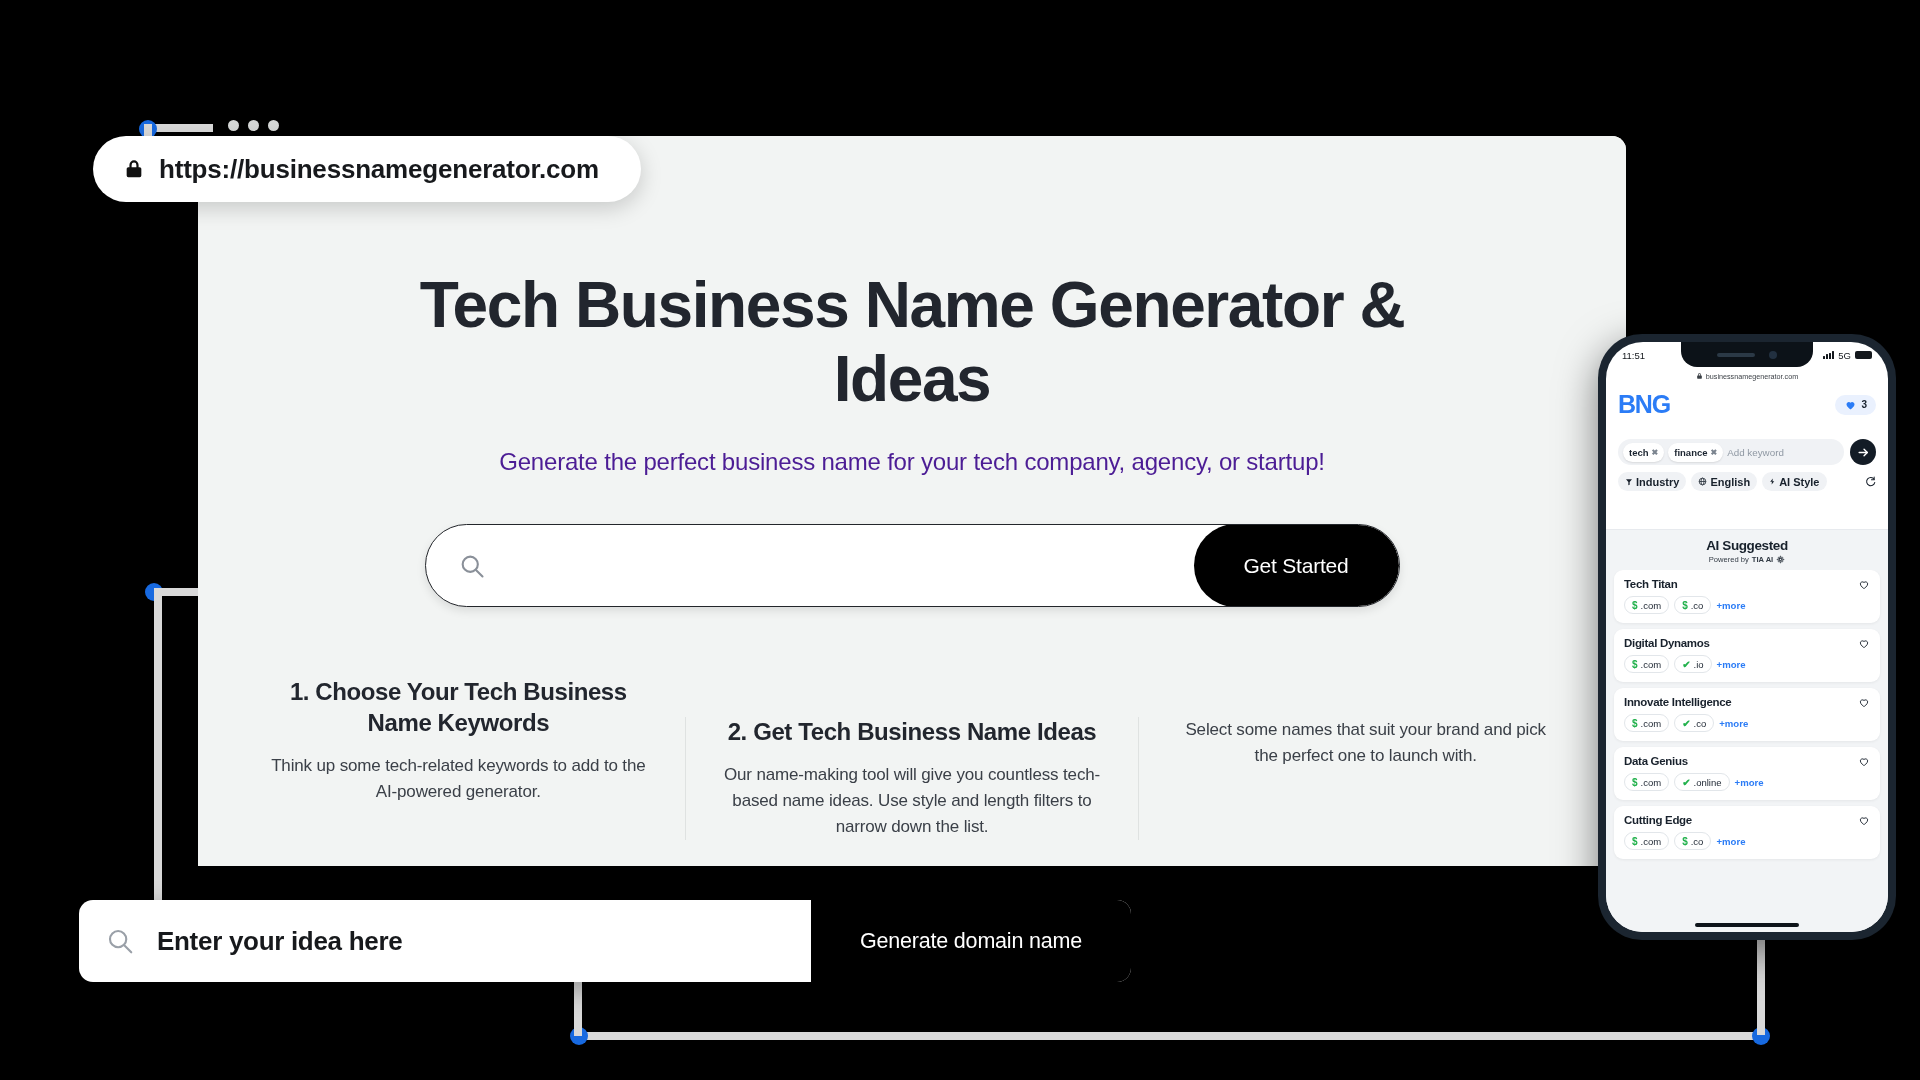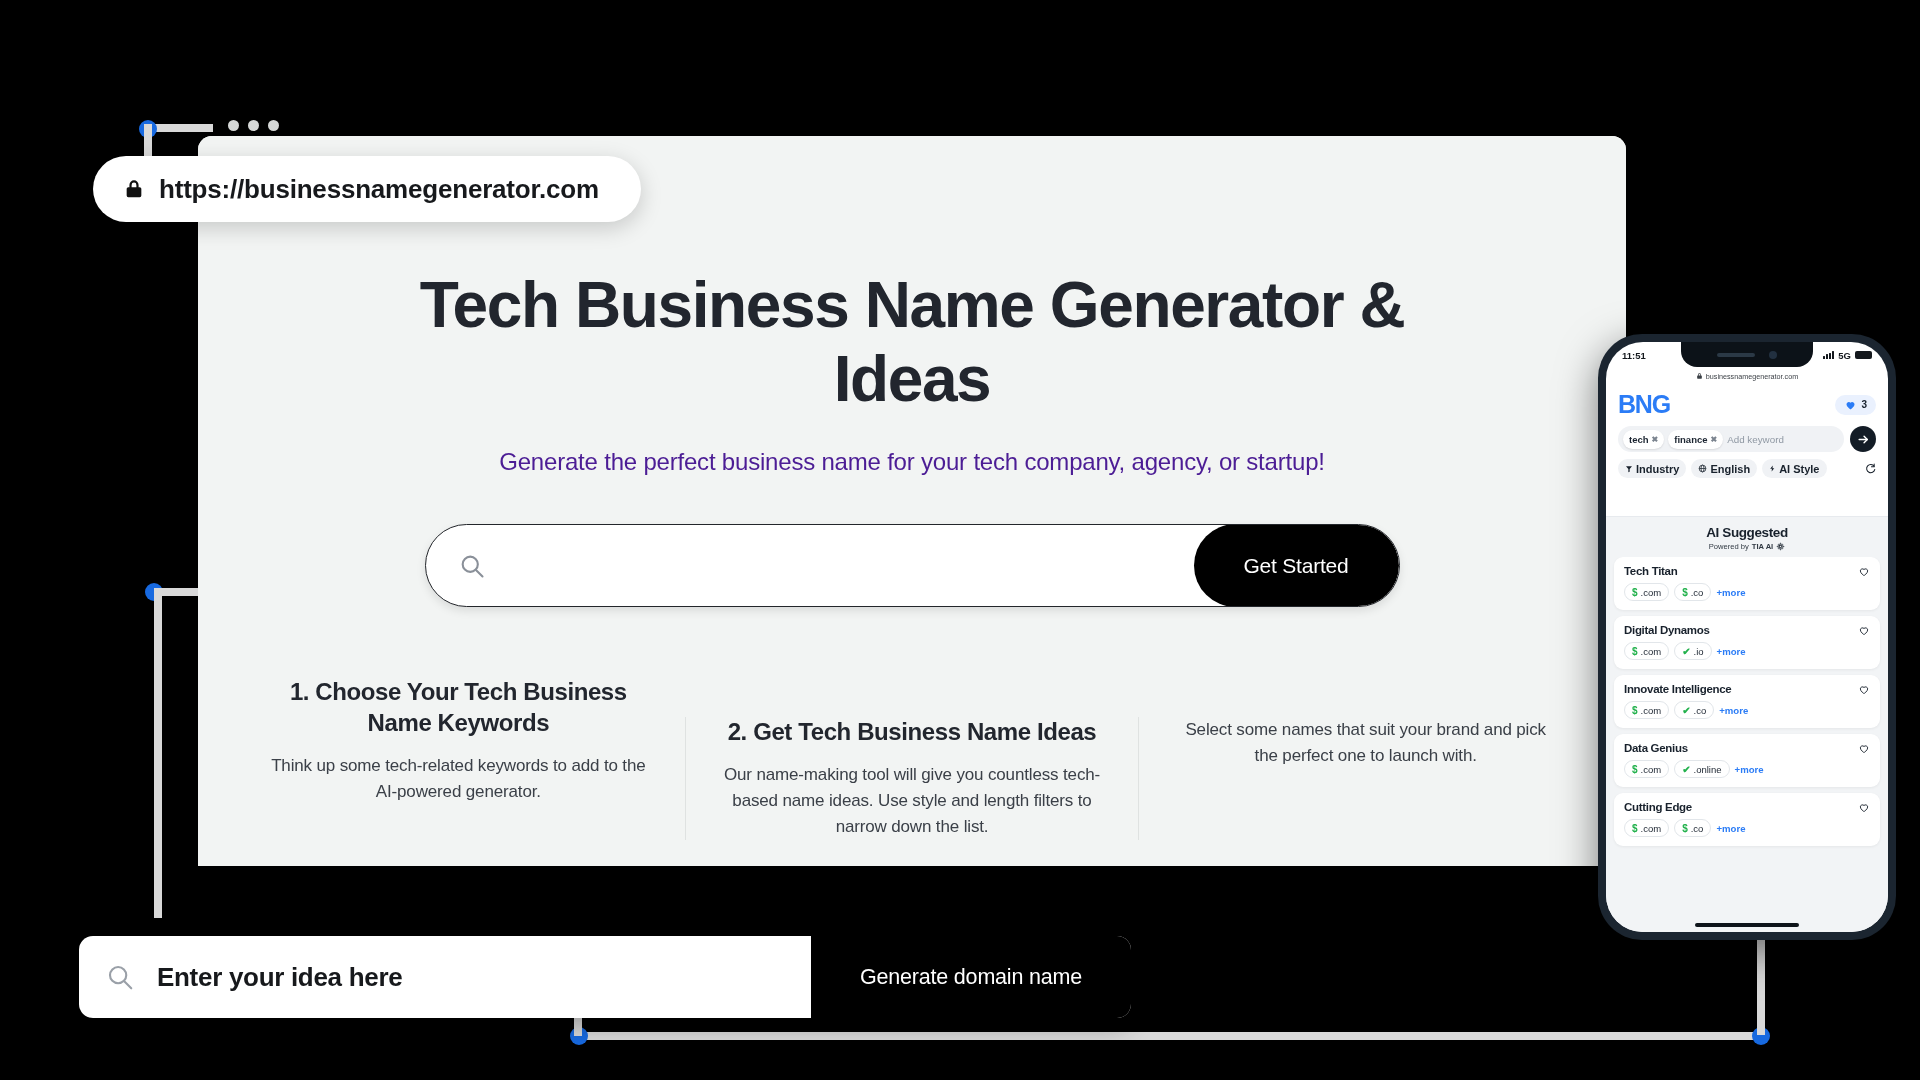--- a/index.html
+++ b/index.html
@@ -26,21 +26,21 @@
   }
   .browser-chrome {
     height: 36px; width: 100%;
     background: #f2f4f3;
   }
   .dots { position: absolute; left: 228px; top: 120px; display: flex; gap: 9px; }
   .dots span { width: 11px; height: 11px; border-radius: 50%; background: #d6d8d7; display:block;}
 
   
   .url-pill {
-    position: absolute; left: 93px; top: 156px;
+    position: absolute; left: 93px; top: 136px;
     height: 66px; min-width: 548px;
     background: #ffffff;
     border-radius: 33px;
     display: flex; align-items: center;
     padding: 0 34px 0 30px;
     box-shadow: 0 6px 22px rgba(0,0,0,.18);
     z-index: 12;
   }
   .url-text {
     font-size: 26px; font-weight: 700; color: #17191c; letter-spacing: -0.2px;
@@ -89,21 +89,21 @@
   .step h3 {
     font-size: 24px; font-weight: 700; color: #22262e; line-height: 1.28;
     letter-spacing: -0.4px; margin-bottom: 14px;
   }
   .step p {
     font-size: 17px; color: #3b4048; line-height: 1.52; letter-spacing: -0.15px;
   }
 
   
   .bottom-bar {
-    position: absolute; left: 79px; top: 936px;
+    position: absolute; left: 79px; top: 900px;
     width: 1052px; height: 82px;
     background: #fff; border-radius: 14px;
     display: flex; align-items: center; overflow: hidden;
     box-shadow: 0 8px 26px rgba(0,0,0,.30);
     z-index: 14;
   }
   .bottom-bar .mag { margin-left: 26px; display: flex; }
   .bottom-bar .bb-text {
     flex: 1; padding-left: 22px; font-size: 26px; font-weight: 700;
     color: #17191c; letter-spacing: -0.3px;
@@ -133,21 +133,21 @@
     position: absolute; left: 50%; transform: translateX(-50%); top: 0;
     width: 132px; height: 25px; background: #0c1218;
     border-radius: 0 0 16px 16px; z-index: 5;
     display: flex; align-items: center; justify-content: center; gap: 14px;
   }
   .notch .speaker { width: 38px; height: 4px; border-radius: 3px; background: #2b3946; }
   .notch .cam { width: 8px; height: 8px; border-radius: 50%; background: #223040; }
 
   .status-bar {
     height: 26px; display: flex; align-items: center; justify-content: space-between;
-    padding: 0 16px; font-size: 9.5px; font-weight: 700; color: #14181d;
+    padding: 0 16px; font-size: 9.5px; font-weight: 400; color: #14181d;
   }
   .status-right { display: flex; align-items: center; gap: 4px; }
   .bars { display: flex; align-items: flex-end; gap: 1px; height: 8px; }
   .bars i { width: 2px; background: #14181d; display: block; border-radius: .5px;}
   .bars i:nth-child(1){height:3px} .bars i:nth-child(2){height:5px}
   .bars i:nth-child(3){height:6.5px} .bars i:nth-child(4){height:8px}
   .batt { width: 17px; height: 8px; border-radius: 2px; background: #14181d; }
 
   .phone-url {
     height: 16px; display: flex; align-items: center; justify-content: center;
@@ -162,21 +162,21 @@
   .bng-logo {
     font-size: 25px; font-weight: 800; color: #2b7cf6; letter-spacing: -1.2px;
     font-family: "Liberation Sans", sans-serif;
   }
   .fav-pill {
     display: flex; align-items: center; gap: 4px;
     background: #eaf1fe; border-radius: 13px; padding: 4px 9px;
   }
   .fav-pill .cnt { font-size: 10px; font-weight: 700; color: #16202c; }
 
-  .kw-row { display: flex; align-items: center; gap: 6px; margin-top: 7px; }
+  .kw-row { display: flex; align-items: center; gap: 6px; margin-top: 20px; }
   .kw-box {
     flex: 1; background: #f0f2f5; border-radius: 14px; height: 26px;
     display: flex; align-items: center; padding: 0 5px; gap: 4px; overflow: hidden;
   }
   .chip {
     background: #fff; border-radius: 11px; height: 19px; padding: 0 6px;
     display: flex; align-items: center; gap: 3px;
     font-size: 9.5px; font-weight: 600; color: #1b2430;
     box-shadow: 0 1px 2px rgba(0,0,0,.10);
   }

